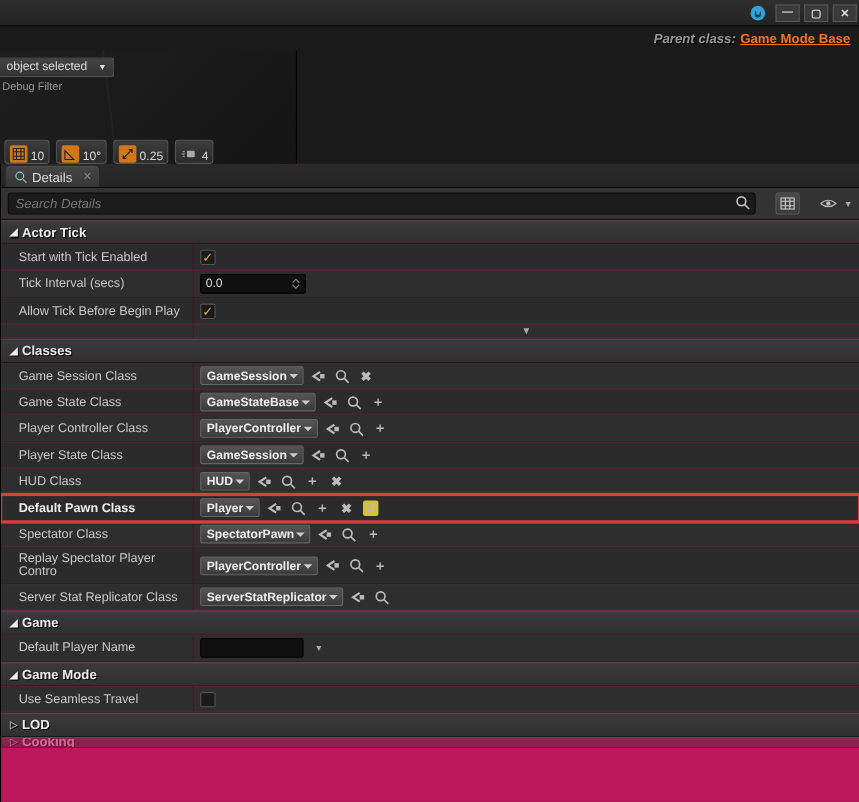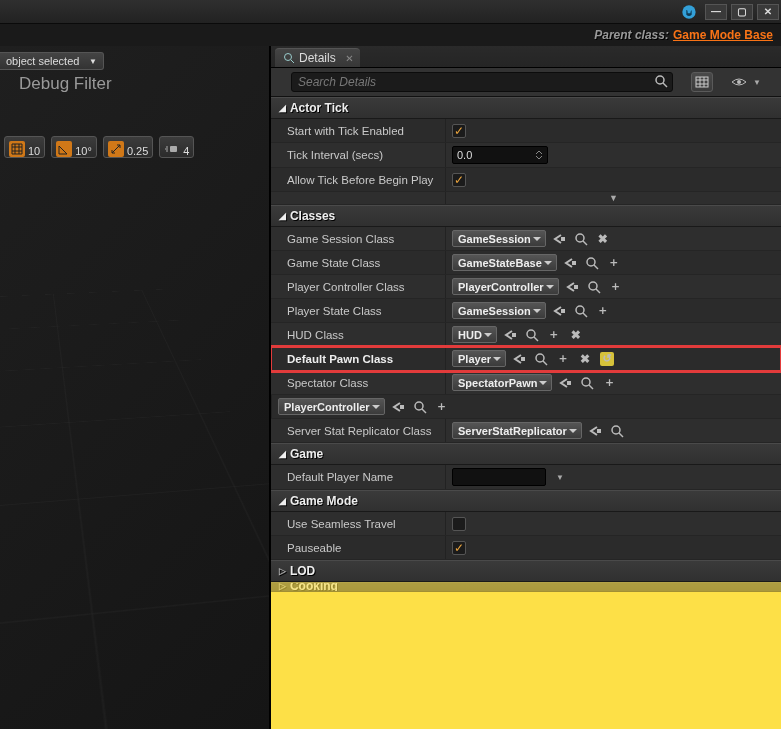--- a/index.html
+++ b/index.html
@@ -35,20 +35,21 @@
     padding-right: 8px;
     font-size: 12px;
     font-weight: bold;
   }
   .parentbar .label { font-style: italic; color: #999; text-shadow: 1px 1px #000; }
   .parentbar .link { color: #f97316; text-decoration: underline; margin-left: 4px; }
 
   .content {
     display: flex;
     height: calc(100% - 46px);
+    flex-direction: column;
   }
   .left {
     width: 270px;
     background: linear-gradient(135deg,#1f1f1f 0%, #151515 100%);
     position: relative;
     overflow: hidden;
     border-right: 1px solid #000;
   }
   .left .gridbg {
     position: absolute; inset: 0;
@@ -67,22 +68,22 @@
     border: 1px solid #555;
     border-left: none;
     border-radius: 0 3px 3px 0;
     padding: 2px 6px;
     display: inline-flex; align-items: center;
     color: #ddd; font-size: 11px;
     width: 104px;
   }
   .left .debugf {
     position: relative;
-    font-size: 17px; color: #999;
-    padding: 4px 19px;
+    font-size: 10px; color: #999;
+    padding: 4px 2px;
   }
   .toolbar {
     position: relative;
     margin-top: 38px;
     display: flex; gap: 6px;
     padding-left: 4px;
   }
   .toolbtn {
     background: linear-gradient(#3c3c3c,#2b2b2b);
     border: 1px solid #555;
@@ -97,21 +98,21 @@
     width: 16px; height: 16px;
     display: flex; align-items: center; justify-content: center;
     border-radius: 2px;
   }
   .iconOrange { background: #d07818; color: #222; }
   .iconGray { color: #ccc; }
 
   
   .right {
     flex: 1;
-    background: #fde047;
+    background: #be185d;
     display: flex; flex-direction: column;
     border-left: 1px solid #000;
   }
   .tabrow {
     height: 22px;
     background: linear-gradient(#2a2a2a,#252525);
     display: flex; align-items: flex-end;
     border-bottom: 1px solid #000;
   }
   .tab {
@@ -120,21 +121,21 @@
     padding: 2px 24px 2px 8px;
     display: flex; align-items: center; gap: 4px;
     color: #ddd; font-size: 12px;
     position: relative;
     margin-left: 4px;
     border-top: 1px solid #555;
   }
   .tab .closex { position: absolute; right: 6px; color:#888; font-size: 10px; }
   .searchrow {
     display: flex; align-items: center;
-    padding: 4px 20px; gap: 18px;
+    padding: 4px 6px; gap: 18px;
     background: #333;
     border-bottom: 1px solid #111;
   }
   .searchbox {
     flex: 1;
     background: #1b1b1b;
     border: 1px solid #0c0c0c;
     border-radius: 3px;
     height: 20px;
     display: flex; align-items: center;
@@ -561,20 +562,21 @@
                   <circle cx="6" cy="6" r="4" stroke="#bbb" fill="none" stroke-width="1.5"></circle>
                   <path d="M9 9l4 4" stroke="#bbb" stroke-width="1.5"></path>
                 </svg>
               </span>
             <span style="font-weight:bold;color:#bbb;">＋</span>
           </div>
         </div>
       </div>
 
       <div class="row">
+        <div class="labelcell">Replay Spectator Player Contro</div>
         <div class="valuecell">
           <span class="classdd">PlayerController</span>
           <div class="rowicons">
             <span>
                 <svg width="14" height="12" viewBox="0 0 14 12">
                   <path d="M9 2 L3 6 L9 10" stroke="#bbb" fill="none" stroke-width="2"></path>
                   <rect x="9" y="4" width="4" height="4" fill="#bbb"></rect>
                 </svg>
               </span>
             <span>
@@ -624,26 +626,20 @@
       <div class="cathdr">
         <span class="arrow">◢</span>
         <span>Game Mode</span>
       </div>
       <div class="row">
         <div class="labelcell">Use Seamless Travel</div>
         <div class="valuecell">
             <input type="checkbox" class="uecb" style="">
           </div>
       </div>
-      <div class="row">
-        <div class="labelcell">Pauseable</div>
-        <div class="valuecell">
-            <input type="checkbox" class="uecb" checked="" style="">
-          </div>
-      </div>
 
       <div class="cathdr lod">
         <span class="arrow">▷</span>
         <span>LOD</span>
       </div>
 
       <div class="cathdr lod" style="opacity:.4; height:10px; overflow:hidden; padding-top:1px;">
         <span class="arrow">▷</span>
         <span>Cooking</span>
       </div>

